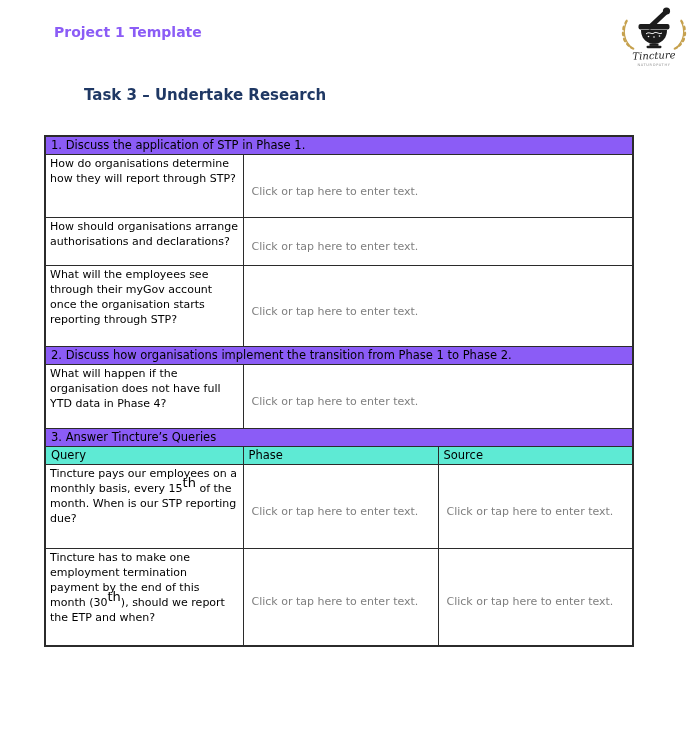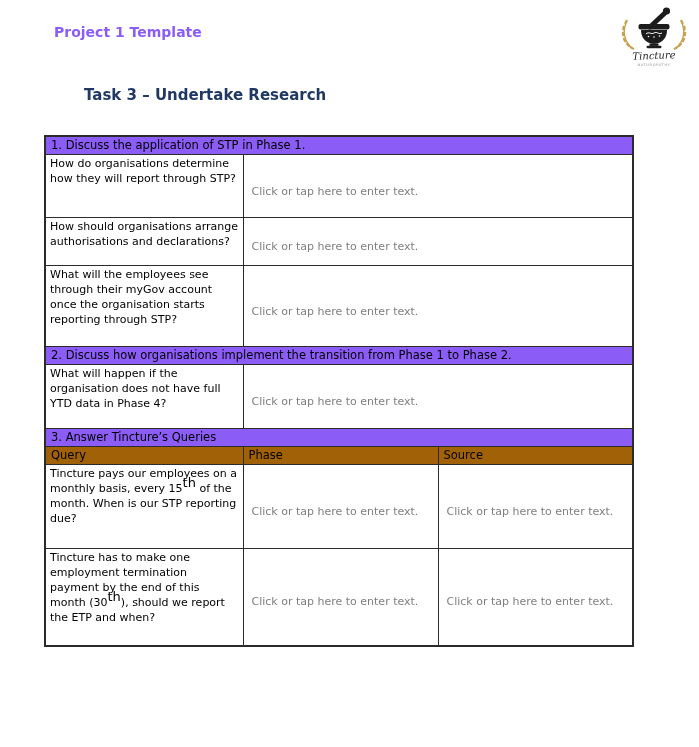--- a/index.html
+++ b/index.html
@@ -44,21 +44,21 @@
     padding:1px 4px 2px 4px;
     vertical-align:top;
     overflow:hidden;
   }
   td.sec-header {
     background:#8b5cf6;
     font-size:11.5px;
     padding:1px 5px;
   }
   td.col-header {
-    background:#a16207;
+    background:#5eead4;
     font-size:11.5px;
     padding:1px 5px;
   }
   td.placeholder-cell {
     color:#7f7f7f;
     vertical-align:middle;
     padding:12px 6px 2px 8px;
   }
   sup.ord { font-size:13px; line-height:0; vertical-align:super; }
 </style>

